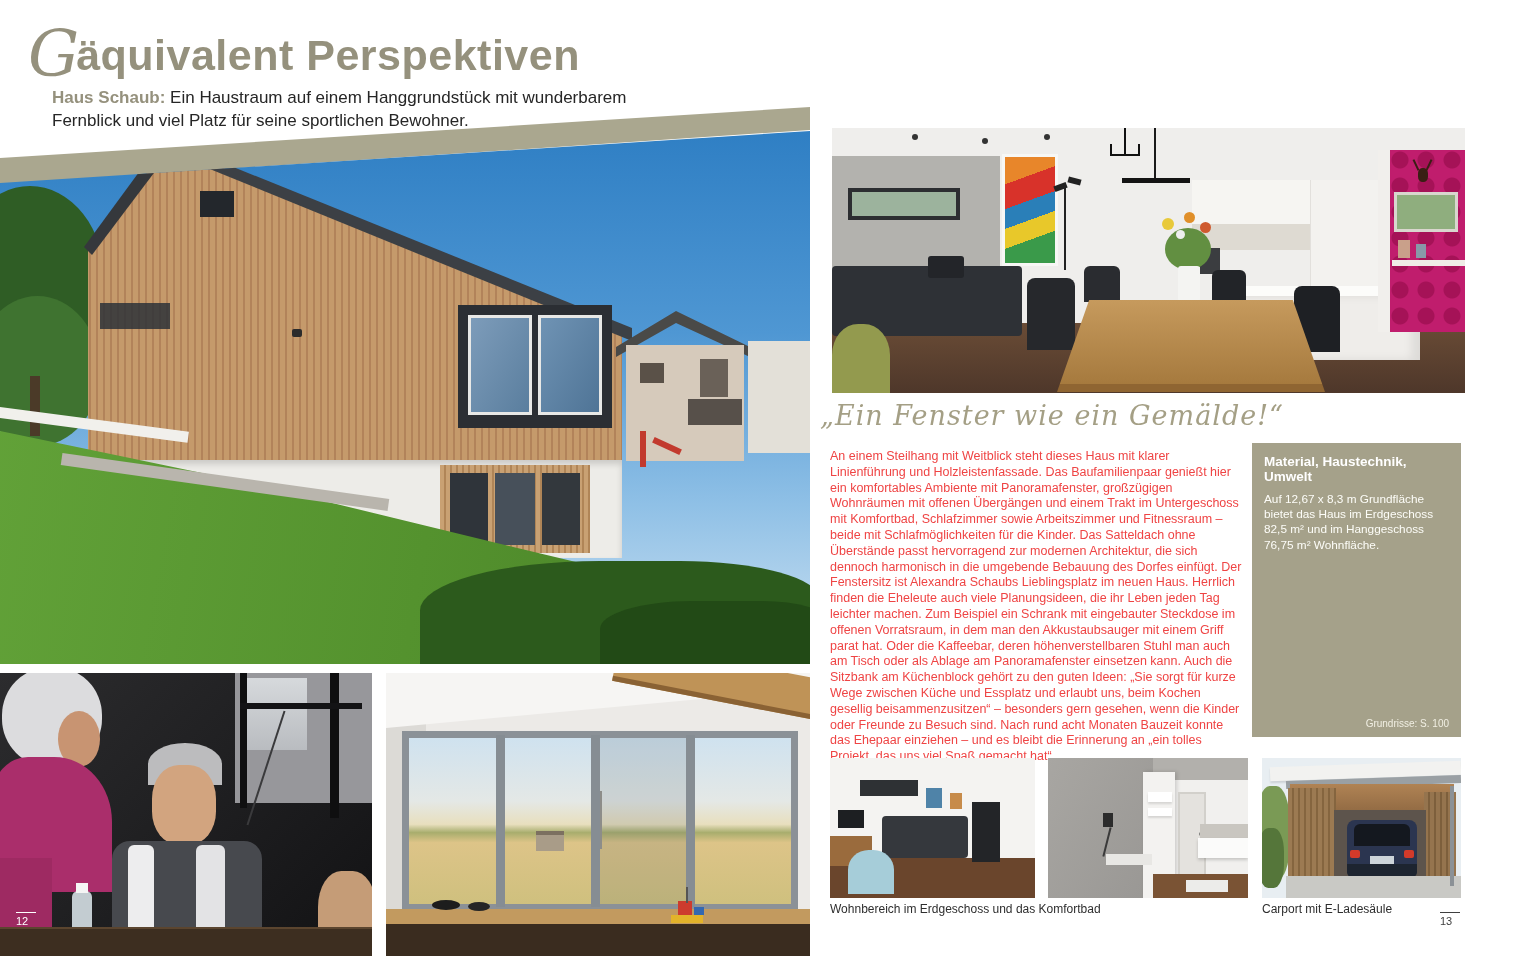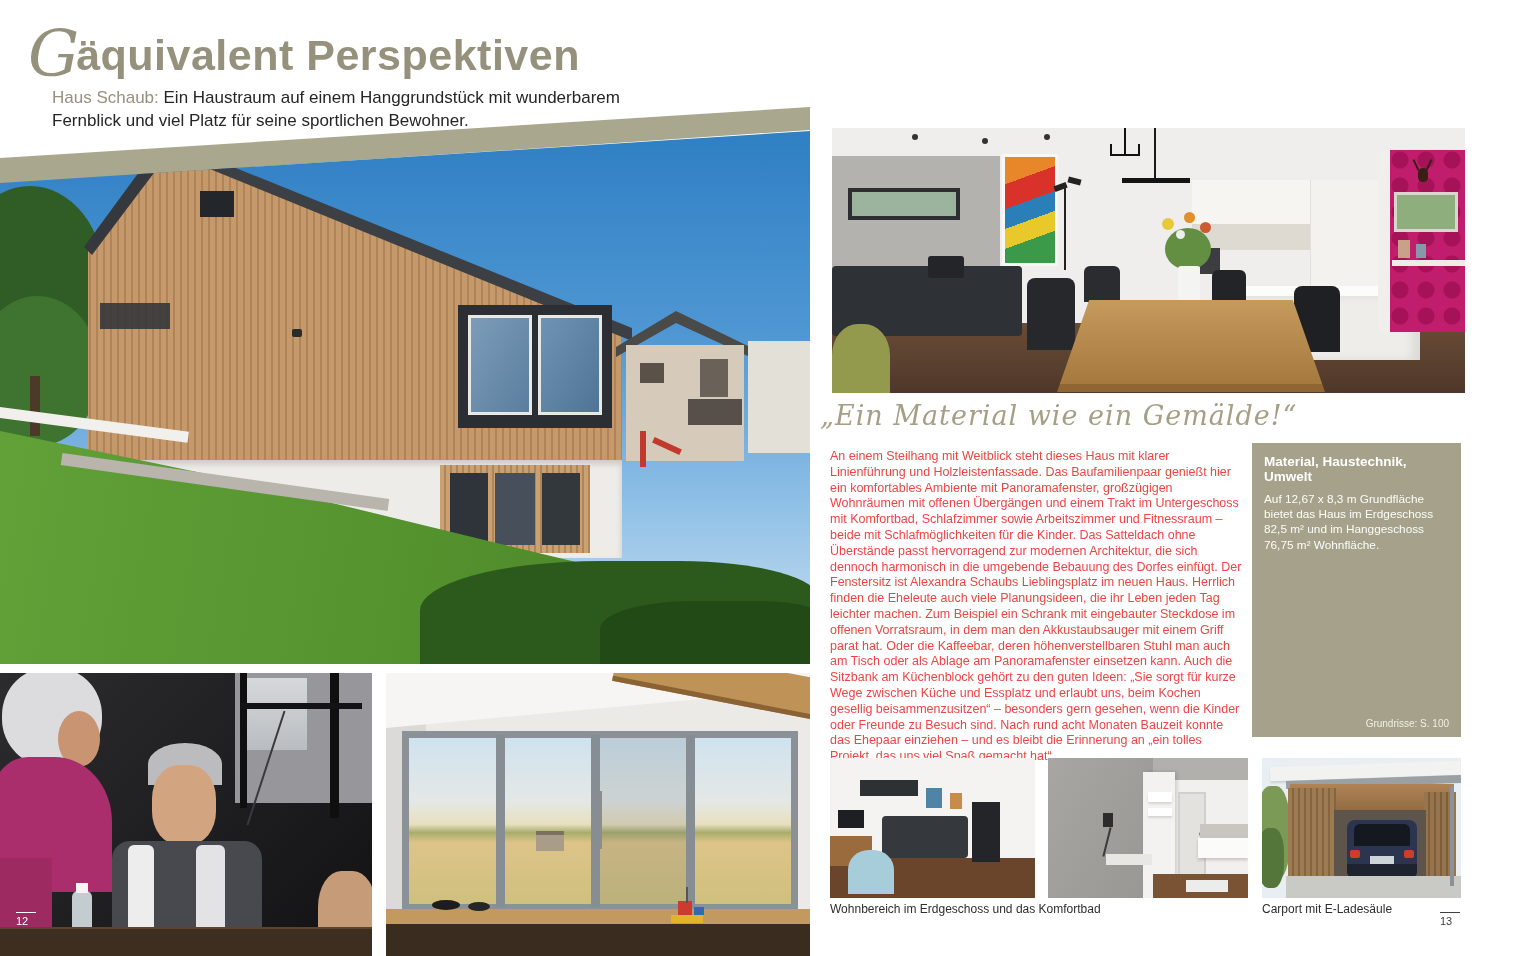--- a/index.html
+++ b/index.html
@@ -4,21 +4,21 @@
 <style>
   html,body{margin:0;padding:0;background:#ffffff;}
   .spread{position:relative;width:1514px;height:956px;background:#fff;overflow:hidden;
           font-family:"Liberation Sans",sans-serif;}
   .abs{position:absolute;}
   
   .title{position:absolute;left:28px;top:24px;color:#95917d;white-space:nowrap;}
   .title .g{font-family:"DejaVu Serif",serif;font-style:italic;font-weight:400;font-size:64px;line-height:60px;margin-right:-3px;}
   .title .rest{font-size:43px;font-weight:700;letter-spacing:.5px;vertical-align:6px;}
   .subtitle{position:absolute;left:52px;top:86px;width:575px;font-size:17px;line-height:23px;color:#262626;}
-  .subtitle .lbl{color:#95917d;font-weight:400;}
+  .subtitle .lbl{color:#95917d;font-weight:700;}
   
   .ribbon{position:absolute;left:0;top:100px;width:810px;height:90px;background:#aaa78f;
           clip-path:polygon(0 58px,810px 7px,810px 30px,0 84px);}
   
   .photo{position:absolute;overflow:hidden;background:#ddd;}
   .caption{position:absolute;font-size:12px;color:#2e2e2e;}
   
   .quote{position:absolute;left:820px;top:400px;font-family:"DejaVu Serif",serif;font-style:italic;
          font-size:27px;letter-spacing:1px;color:#a49f85;}
   .bodytext{position:absolute;left:830px;top:449px;width:414px;font-size:12.5px;line-height:15.8px;color:#ef4444;text-align:left;}
@@ -194,21 +194,21 @@
                   background-image:radial-gradient(circle at 10px 10px,#a51257 8px,transparent 9px);background-size:26px 26px;"></div>
       <div class="abs" style="left:586px;top:40px;width:10px;height:14px;background:#3a1f14;border-radius:40%;"></div>
       <div class="abs" style="left:583px;top:31px;width:2px;height:12px;background:#3a1f14;transform:rotate(-25deg);"></div>
       <div class="abs" style="left:596px;top:31px;width:2px;height:12px;background:#3a1f14;transform:rotate(25deg);"></div>
       <div class="abs" style="left:562px;top:64px;width:64px;height:40px;background:#8fae7e;border:3px solid #d9d6ce;box-sizing:border-box;"></div>
       <div class="abs" style="left:560px;top:132px;width:73px;height:6px;background:#efece6;"></div>
       <div class="abs" style="left:566px;top:112px;width:12px;height:18px;background:#c9a08a;"></div>
       <div class="abs" style="left:584px;top:116px;width:10px;height:14px;background:#8898a8;"></div>
     </div>
 
-    <div class="quote">„Ein Material wie ein Gemälde!“</div>
+    <div class="quote">„Ein Fenster wie ein Gemälde!“</div>
 
     <div class="bodytext">An einem Steilhang mit Weitblick steht dieses Haus mit klarer Linienführung und Holzleistenfassade. Das Baufamilienpaar genießt hier ein komfortables Ambiente mit Panoramafenster, großzügigen Wohnräumen mit offenen Übergängen und einem Trakt im Untergeschoss mit Komfortbad, Schlafzimmer sowie Arbeitszimmer und Fitnessraum – beide mit Schlafmöglichkeiten für die Kinder. Das Satteldach ohne Überstände passt hervorragend zur modernen Architektur, die sich dennoch harmonisch in die umgebende Bebauung des Dorfes einfügt. Der Fenstersitz ist Alexandra Schaubs Lieblingsplatz im neuen Haus. Herrlich finden die Eheleute auch viele Planungsideen, die ihr Leben jeden Tag leichter machen. Zum Beispiel ein Schrank mit eingebauter Steckdose im offenen Vorratsraum, in dem man den Akkustaubsauger mit einem Griff parat hat. Oder die Kaffeebar, deren höhenverstellbaren Stuhl man auch am Tisch oder als Ablage am Panoramafenster einsetzen kann. Auch die Sitzbank am Küchenblock gehört zu den guten Ideen: „Sie sorgt für kurze Wege zwischen Küche und Essplatz und erlaubt uns, beim Kochen gesellig beisammenzusitzen“ – besonders gern gesehen, wenn die Kinder oder Freunde zu Besuch sind. Nach rund acht Monaten Bauzeit konnte das Ehepaar einziehen – und es bleibt die Erinnerung an „ein tolles Projekt, das uns viel Spaß gemacht hat“.</div>
 
     <div class="sidebar">
       <h3>Material, Haustechnik, Umwelt</h3>
       <p>Auf 12,67 x 8,3 m Grundfläche bietet das Haus im Erdgeschoss 82,5 m² und im Hanggeschoss 76,75 m² Wohnfläche.</p>
       <div class="foot">Grundrisse: S. 100</div>
     </div>
 
     <div class="photo" style="left:830px;top:758px;width:205px;height:140px;background:#f4f3f1;">

